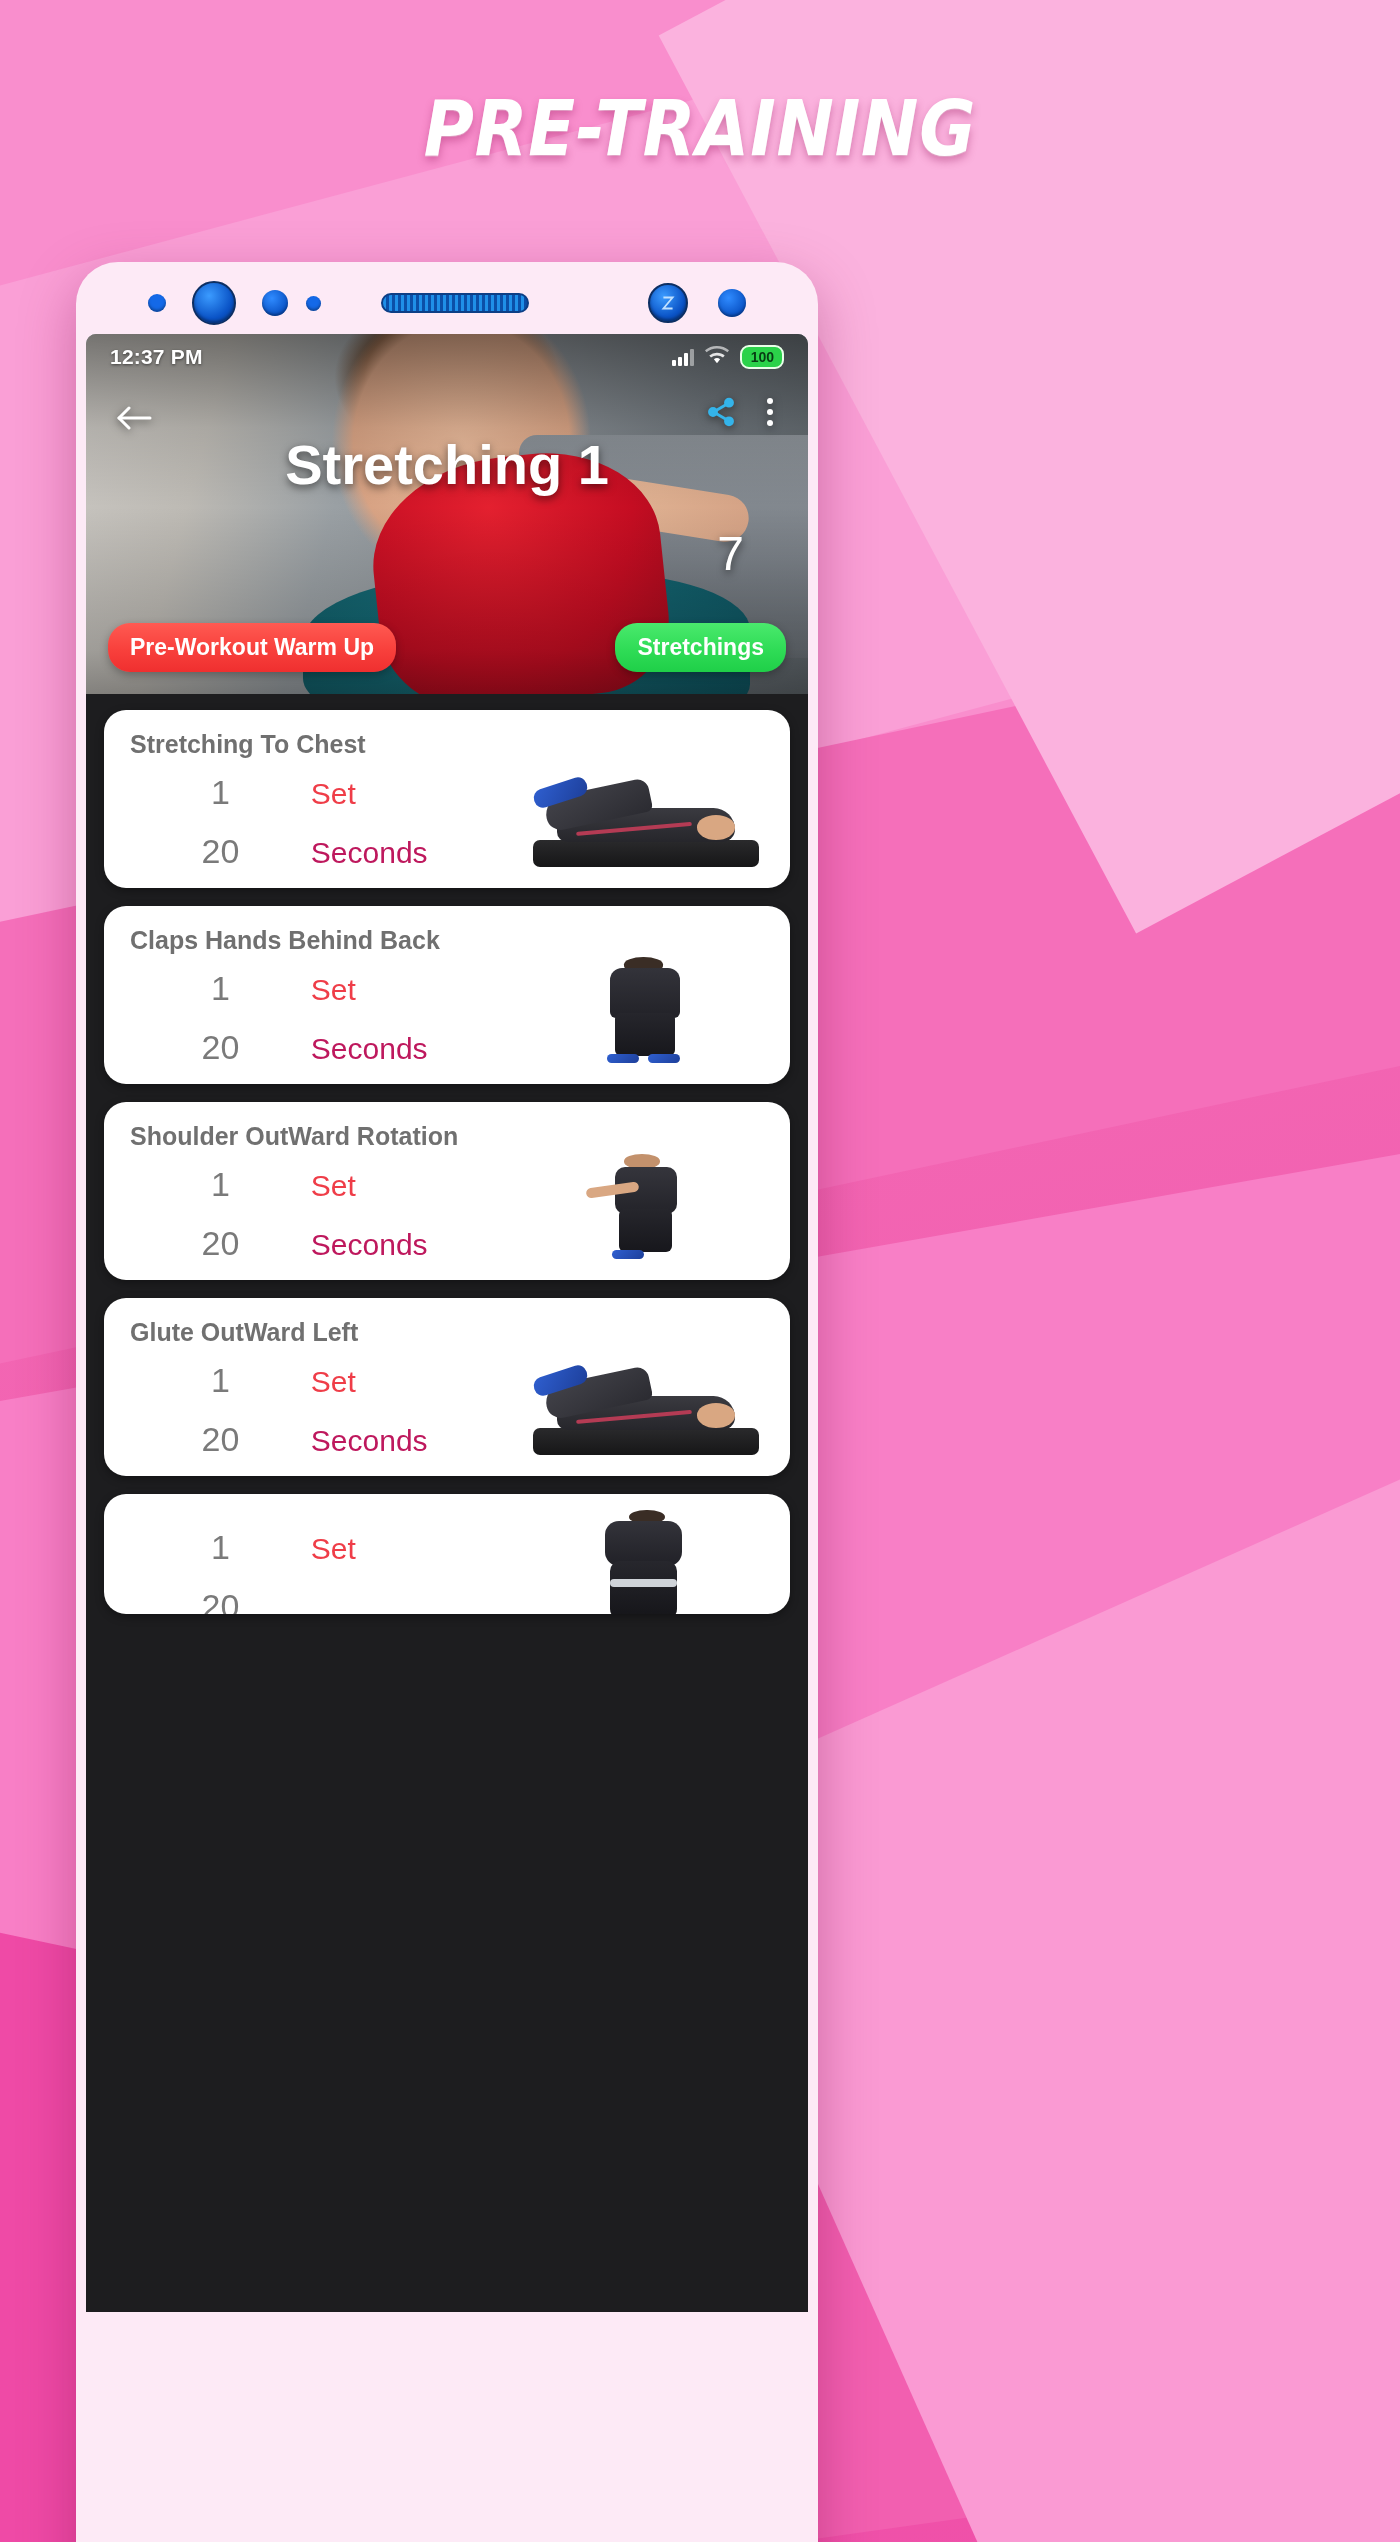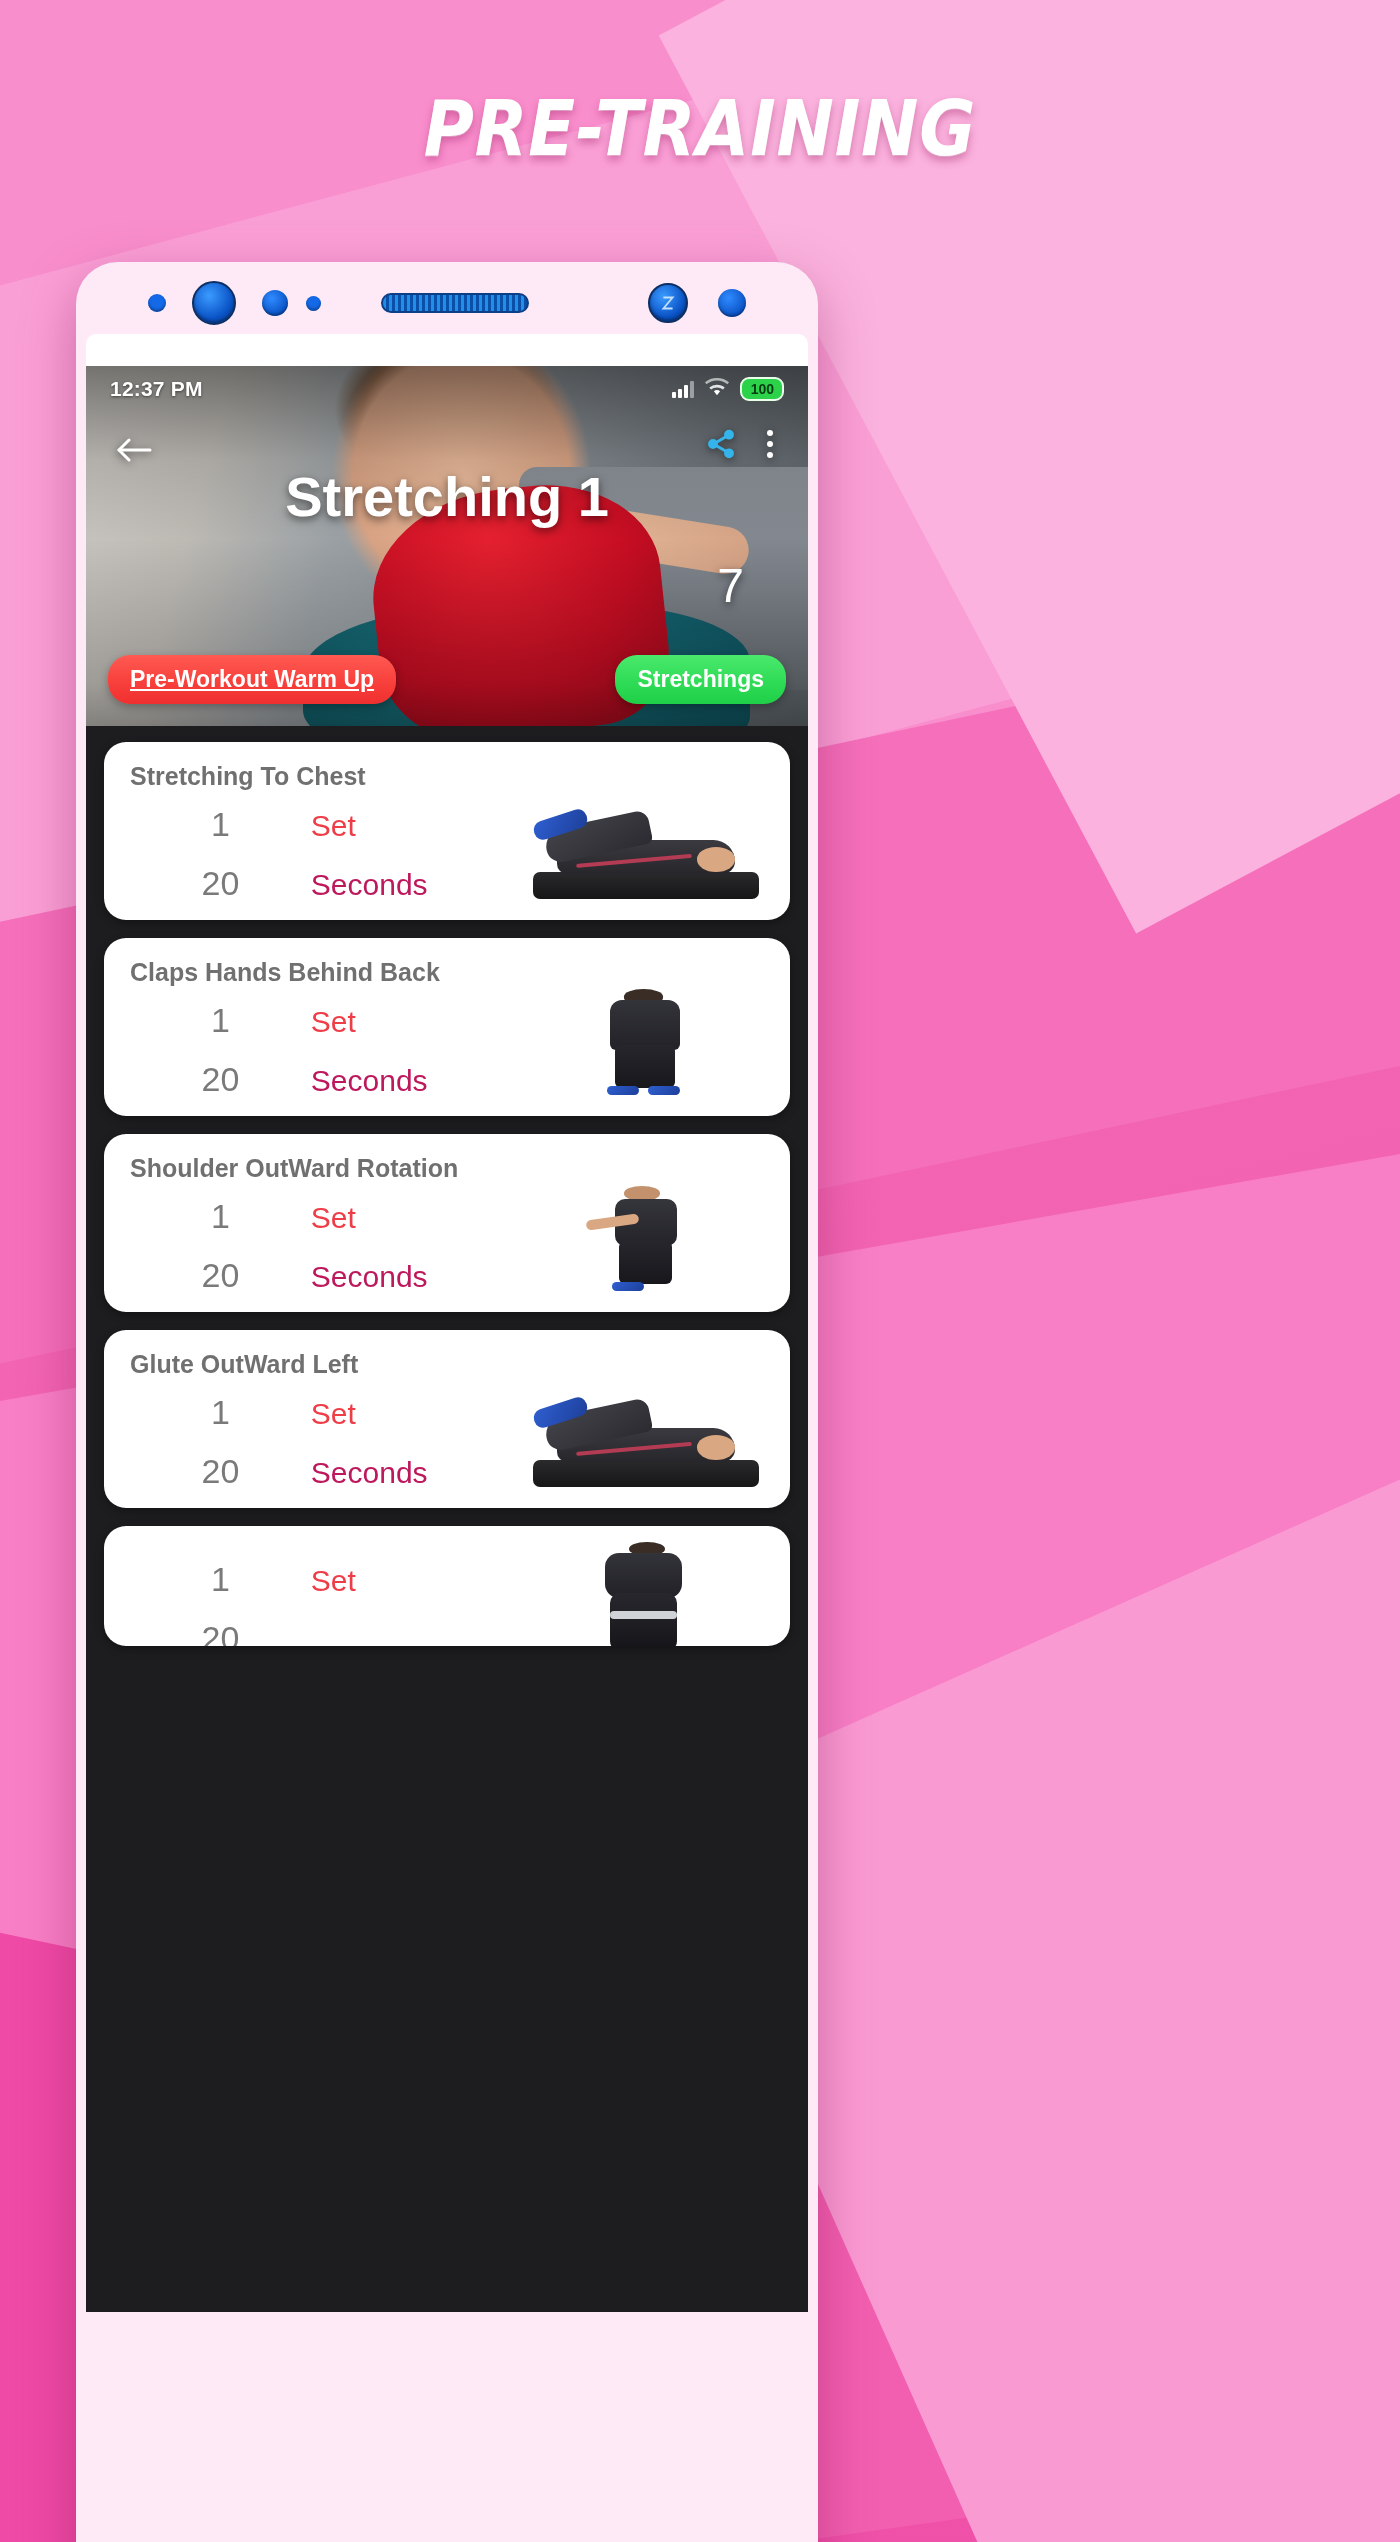--- a/index.html
+++ b/index.html
@@ -75,21 +75,21 @@
   .s-e svg { width:22px; height:22px; }
   .s-f { width:28px; height:28px; margin-left:30px;
          background:radial-gradient(circle at 38% 32%,#2f8bff 0%,#0a53c6 70%); }
 
   
   #screen { position:relative; width:100%; height:1978px;
     background:#ffffff; border-radius:10px 10px 0 0; overflow:hidden; }
 
   
   #hero { position:relative; height:360px; overflow:hidden;
-    background:#6f7378;margin-top:32px; }
+    background:#6f7378; }
   #hero-photo { position:absolute; inset:0;
     background:
       radial-gradient(ellipse 180px 200px at 52% 30%, #e8b99a 0%, #d8a384 60%, rgba(216,163,132,0) 72%),
       radial-gradient(ellipse 150px 110px at 50% 12%, #8a6444 0%, #6d4a30 55%, rgba(109,74,48,0) 75%),
       linear-gradient(105deg,#c9c6c1 0%,#bdbab4 18%,#9aa0a4 36%,#8d9398 55%,#6f767c 78%,#5d6469 100%);
   }
   
   #hero-photo::after{
     content:""; position:absolute; left:40%; top:34%; width:40%; height:68%;
     background:radial-gradient(ellipse at 42% 20%,#e4202f 0%,#c50d22 60%,#9d0a1c 100%);
@@ -147,21 +147,21 @@
     color:#fff; font-size:48px; font-weight:400;
     text-shadow:0 3px 8px rgba(0,0,0,.6); }
 
   
   #pill-row { position:absolute; z-index:4; left:0; right:0; bottom:22px;
     display:flex; justify-content:space-between; align-items:center;
     padding:0 22px; }
   .pill { border-radius:22px; padding:11px 22px; color:#fff;
     font-size:23px; font-weight:bold; white-space:nowrap;
     box-shadow:0 3px 8px rgba(0,0,0,.28); cursor:pointer; }
-  #pill-left  { background:linear-gradient(180deg,#ff5a52 0%,#f8403c 55%,#ef2f2f 100%);text-decoration:underline; }
+  #pill-left  { background:linear-gradient(180deg,#ff5a52 0%,#f8403c 55%,#ef2f2f 100%); }
   #pill-right { background:linear-gradient(180deg,#4ae96d 0%,#2fdc56 55%,#1fcf48 100%); }
 
   
   #list-area { position:relative; background:#1d1d1f;
     height:1618px; padding:16px 18px 0 18px; overflow:hidden; }
   .card { background:#fff; border-radius:22px; padding:20px 26px 22px 26px;
     margin-bottom:18px; height:178px; position:relative; overflow:hidden;
     box-shadow:0 3px 8px rgba(0,0,0,.35); }
   .card-title { color:#707070; font-size:25px; font-weight:bold; }
   .card-body { display:flex; }

